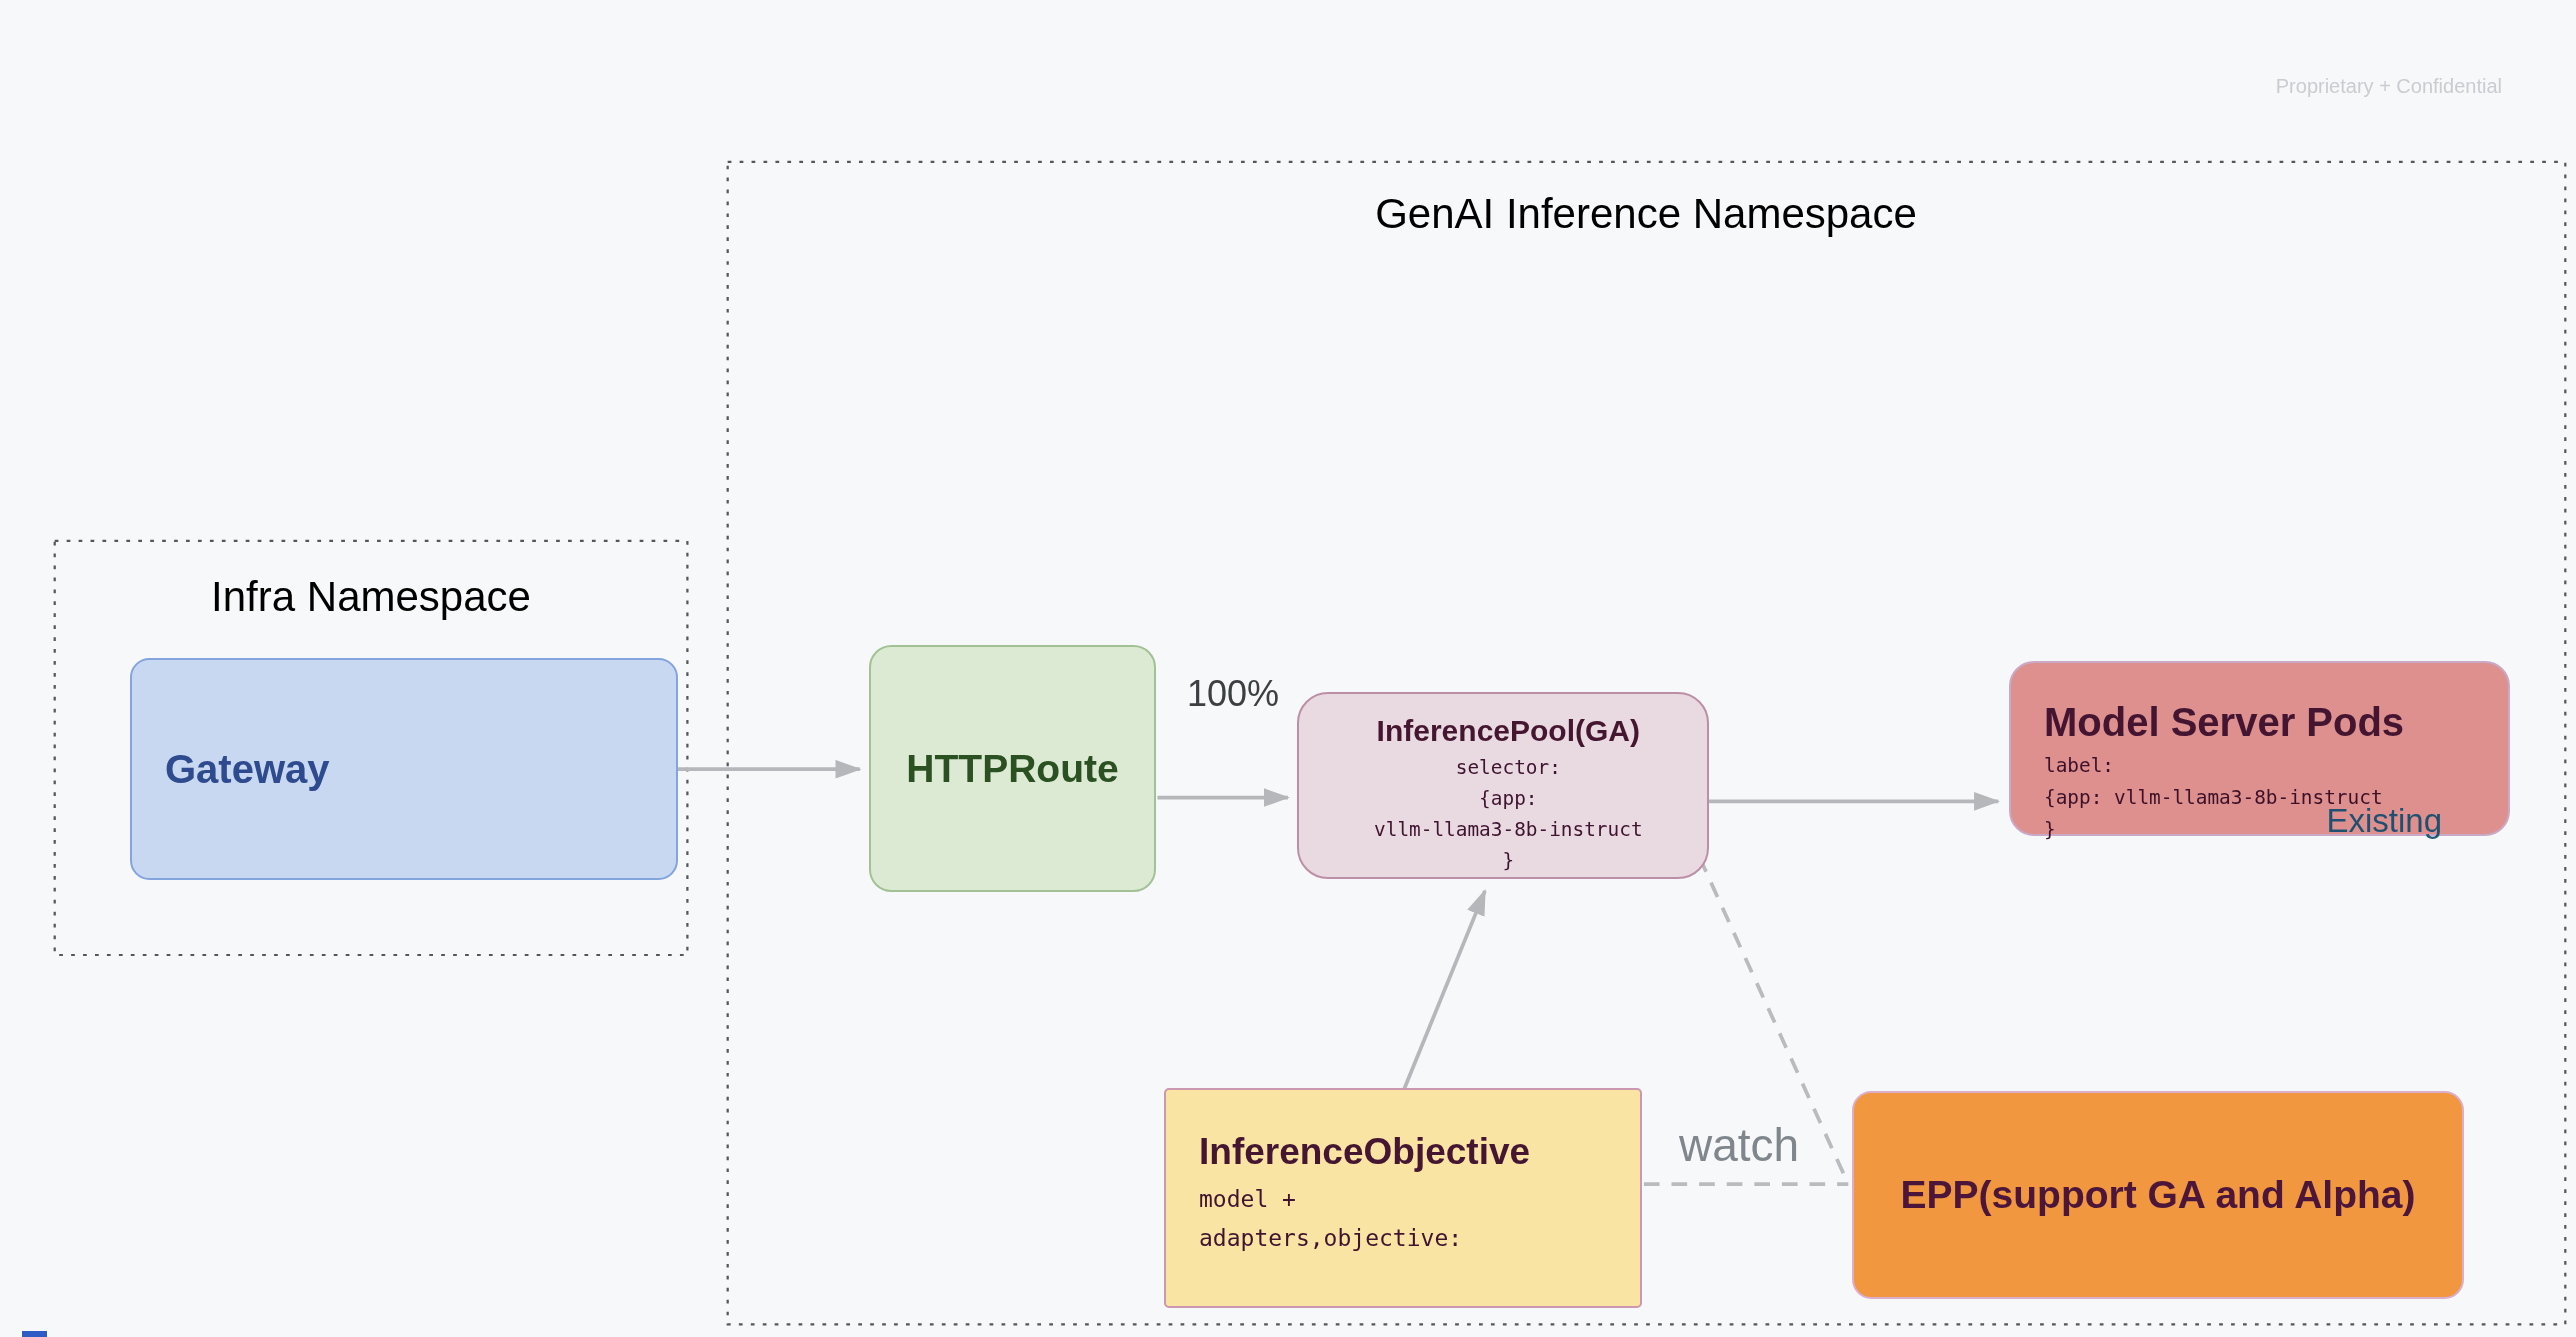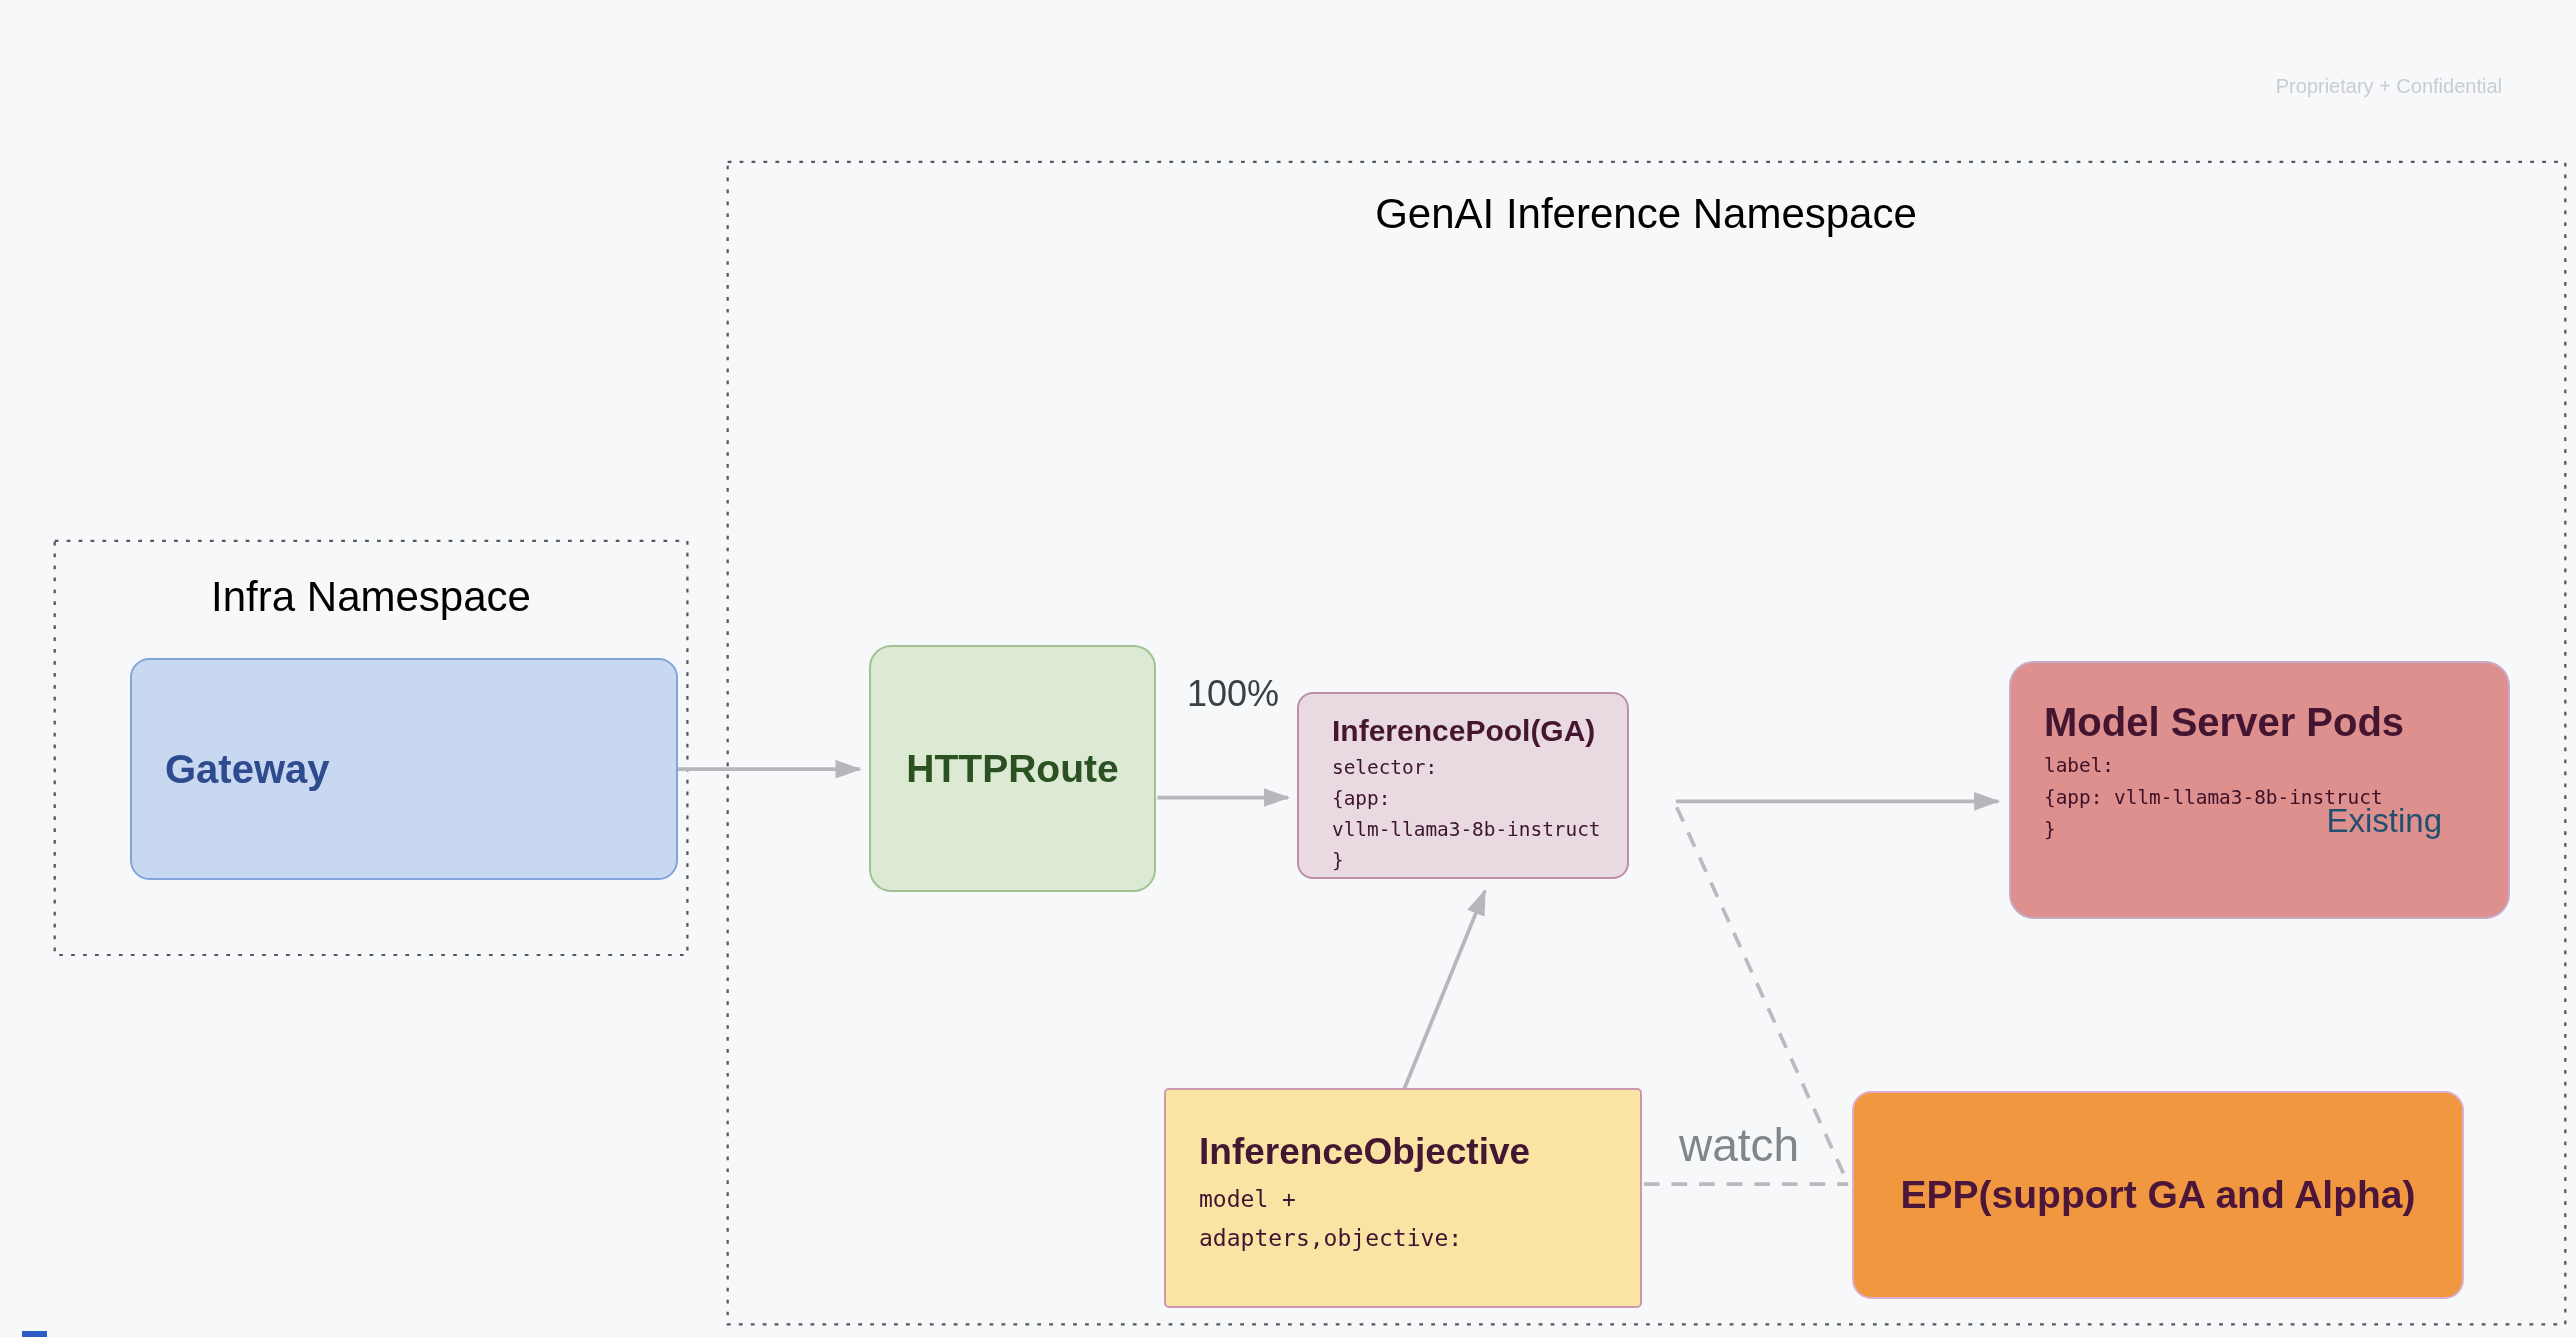--- a/index.html
+++ b/index.html
@@ -57,30 +57,31 @@
     left: 869px; top: 645px; width: 287px; height: 247px;
     background: #dcead4;
     border: 2.2px solid #a2c296;
     border-radius: 22.4px;
     display: flex;
     align-items: center;
     justify-content: center;
   }
   #httproute .title { font-size: 39px; color: #2b5123; }
   #inference-pool {
-    left: 1297px; top: 692px; width: 332px; height: 187px;
+    left: 1297px; top: 692px; width: 412px; height: 187px;
     background: #e9d9e1;
     border: 2.2px solid #bd8fa6;
-    border-radius: 16px;
+    border-radius: 31px;
     padding: 19.4px 22.4px 0 33px;
+    text-align: center;
   }
   #inference-pool .title { font-size: 30px; color: #45162f; line-height: 36px; }
   #inference-pool .code { font-size: 19.4px; line-height: 31px; color: #3f1430; margin-top: 3px; }
   #model-server-pods {
-    left: 2009px; top: 661px; width: 501px; height: 258px;
+    left: 2009px; top: 661px; width: 501px; height: 175px;
     background: #de908e;
     border: 2.2px solid #c9a9c6;
     border-radius: 25px;
     padding: 36px 22.4px 0 33px;
   }
   #model-server-pods .title { font-size: 40px; color: #431531; line-height: 46px; }
   #model-server-pods .code { font-size: 19.4px; line-height: 32px; color: #3b1028; margin-top: 4.5px; }
   #existing-badge {
     position: absolute;
     right: 66px;

